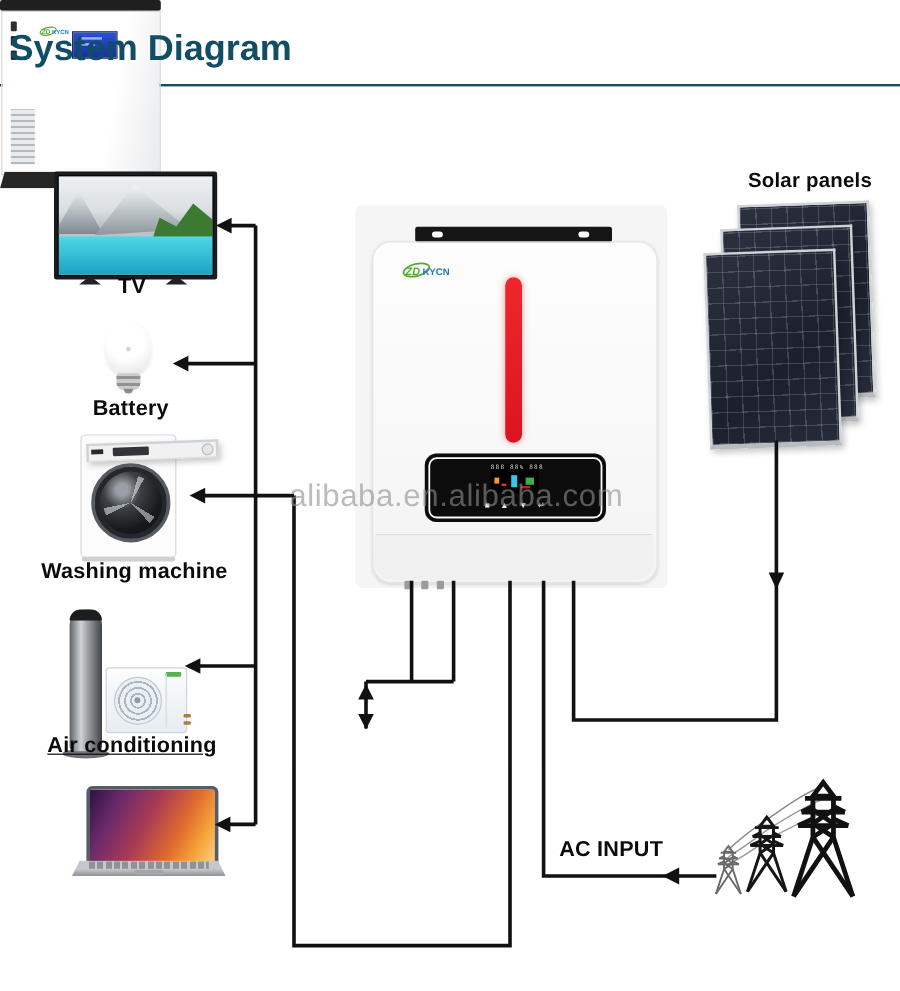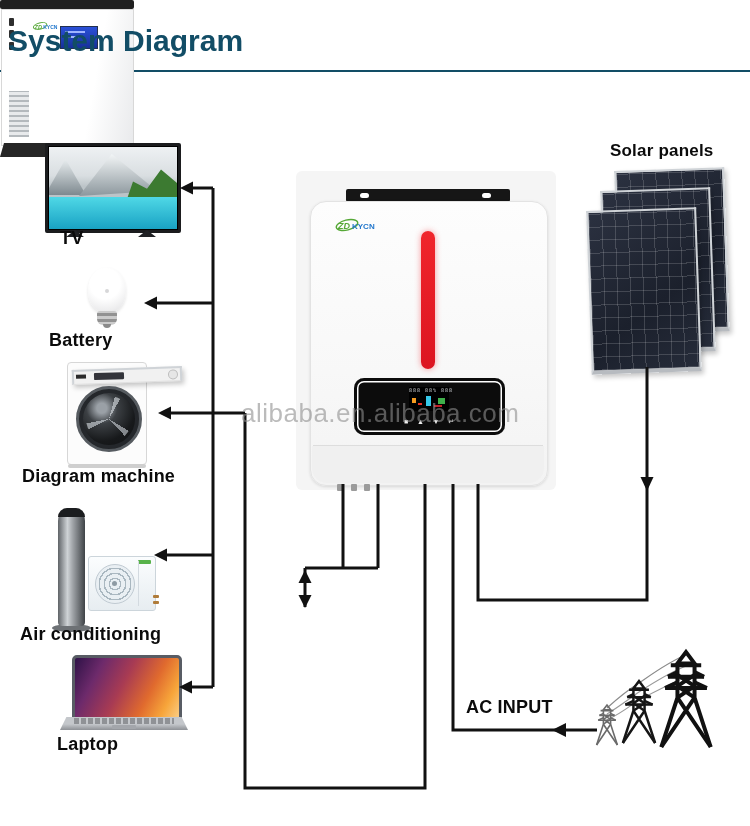--- a/index.html
+++ b/index.html
@@ -1,19 +1,19 @@
 <!DOCTYPE html>
 <html><head>
 <meta charset="utf-8">
 <style>
   html,body{margin:0;padding:0;background:#ffffff;}
   #canvas{position:relative;width:750px;height:826px;background:#ffffff;overflow:hidden;
           font-family:"Liberation Sans",sans-serif;}
   .abs{position:absolute;}
-  .label{position:absolute;font-weight:bold;font-size:18px;color:#0b0b0b;
+  .label{position:absolute;text-align:center;font-weight:bold;font-size:18px;color:#0b0b0b;
          letter-spacing:.2px;z-index:20;}
   
   #title{position:absolute;left:8px;top:24px;font-size:30px;font-weight:bold;color:#124d66;z-index:20;}
   #title-rule{position:absolute;left:0;top:70px;width:750px;height:2px;background:#124d66;}
   
   #watermark{position:absolute;left:241px;top:398px;font-size:26px;color:#8f8f8f;opacity:.6;
              z-index:60;white-space:nowrap;letter-spacing:.5px;}
   
   #tv{left:45px;top:143px;width:130px;height:84px;border:3px solid #1b1c1e;background:#000;
       border-radius:2px;z-index:5;}
@@ -167,42 +167,41 @@
     <div class="panel">
       <div class="brand"></div>
       <div class="disp"></div>
       <div class="knob"></div>
     </div>
     <div class="door">
       <div class="spokes"></div>
     </div>
     <div class="base"></div>
   </div>
-  <div class="label" style="left:22px;top:466px;width:180px;">Diagram machine</div>
+  <div class="label" style="left:22px;top:466px;width:180px;">Washing machine</div>
 
   <div id="ac-base" class="abs"></div>
   <div id="ac-tower" class="abs">
     <div class="cap"></div>
   </div>
   <div id="ac-out" class="abs">
     <div class="fan"></div>
     <div class="fanhub"></div>
     <div class="brand"></div>
     <div class="seam"></div>
     <div class="pipe1"></div>
     <div class="pipe2"></div>
   </div>
-  <div class="label" style="left:20px;top:624px;width:180px;">Air conditioning</div>
+  <div class="label" style="left:20px;top:611px;width:180px;text-decoration:underline;">Air conditioning</div>
 
   <div id="lap-screen" class="abs"></div>
   <div id="lap-base" class="abs">
     <div class="keys"></div>
     <div class="pad"></div>
   </div>
-  <div class="label" style="left:57px;top:734px;width:120px;">Laptop</div>
 
   <div id="inv-backdrop" class="abs"></div>
   <div id="inv-bracket" class="abs">
     <div class="inv-hole" style="left:14px;"></div>
     <div class="inv-hole" style="left:136px;"></div>
   </div>
   <div class="abs inv-side" style="left:309px;top:223px;"></div>
   <div class="abs inv-side" style="left:543px;top:223px;"></div>
   <div id="inv-body" class="abs">
     <svg id="inv-logo" width="46" height="16">

